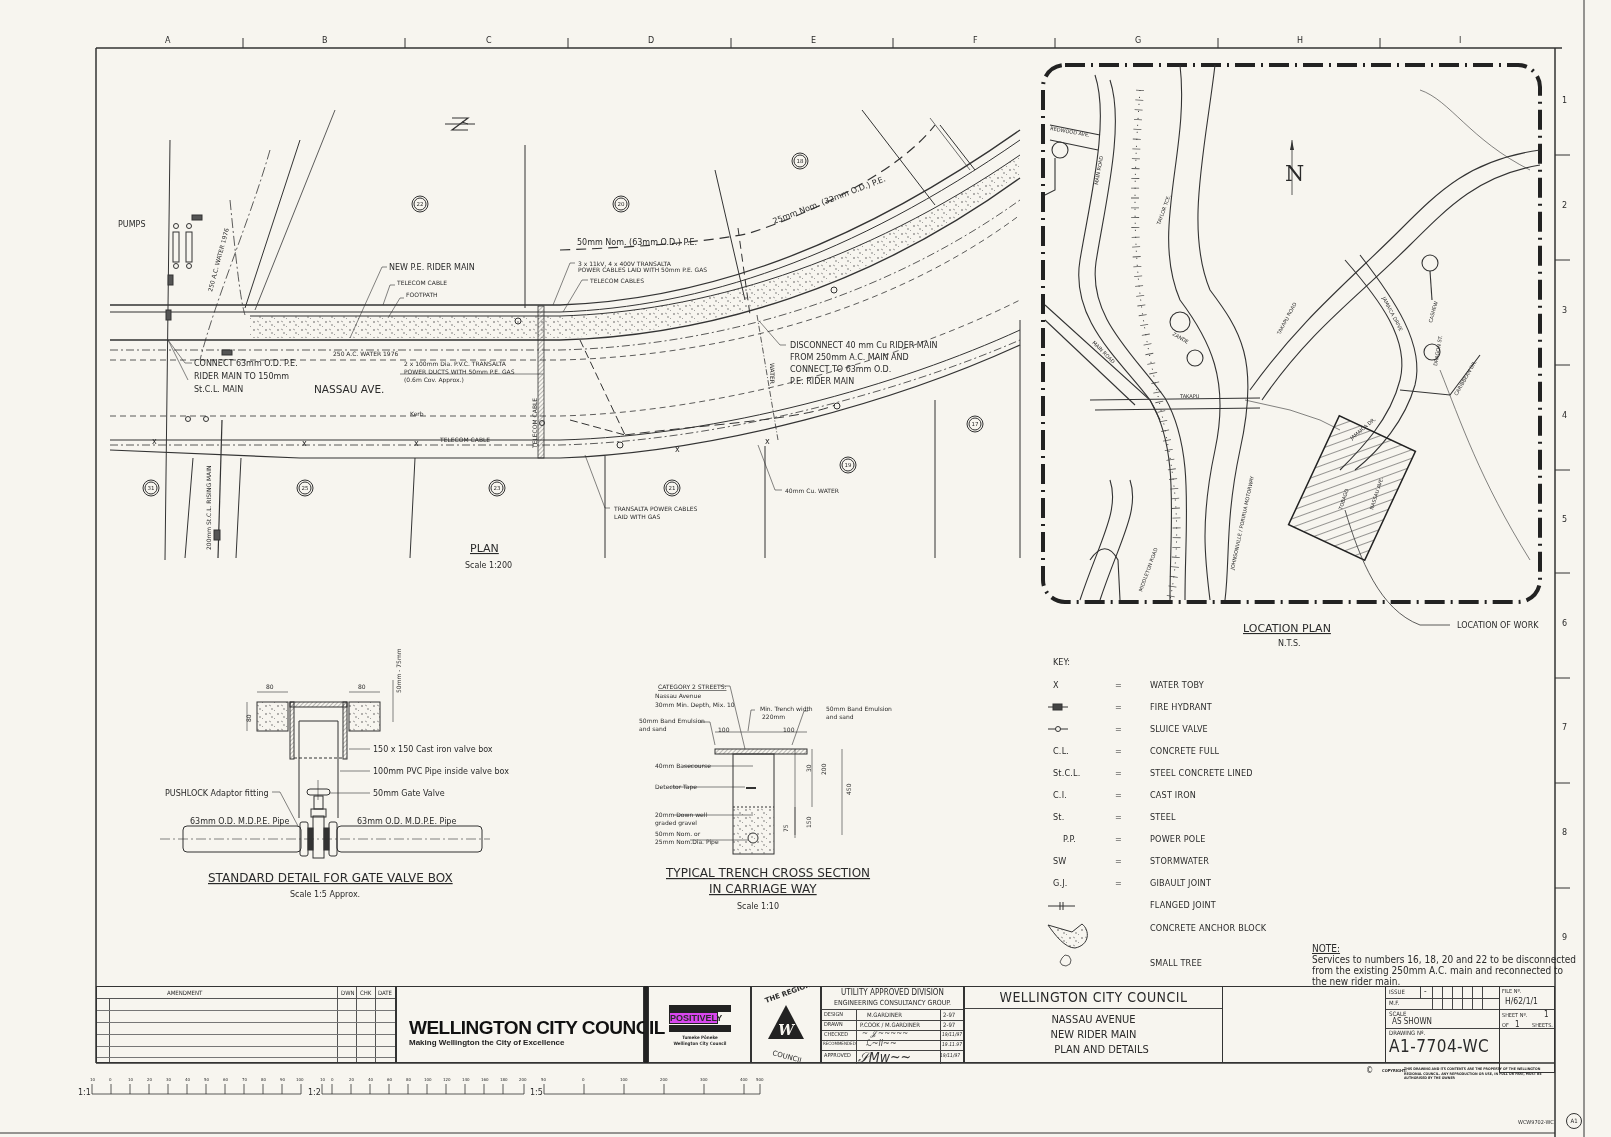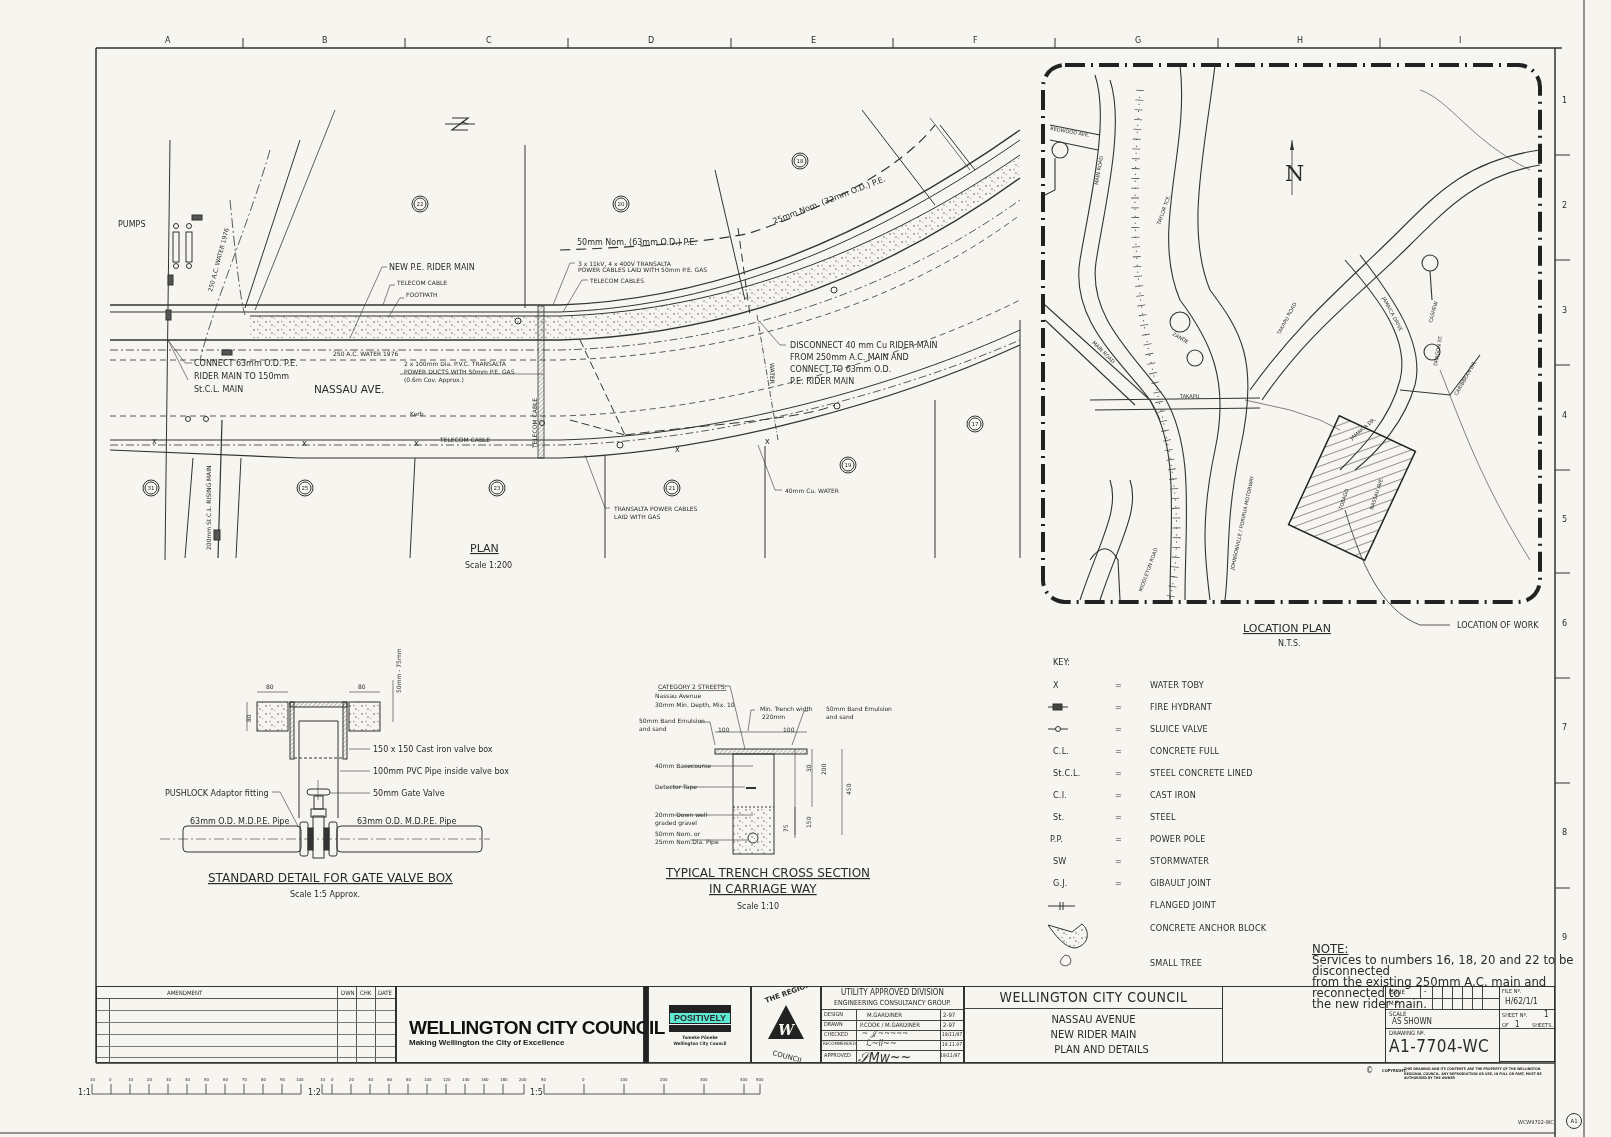--- a/index.html
+++ b/index.html
@@ -482,21 +482,21 @@
       <span class="sym" style="left:3px">C.I.</span>
       <span class="eq">=</span>
       <span class="desc">CAST IRON</span>
     </div>
   <div class="key-row" style="top:812px">
       <span class="sym" style="left:3px">St.</span>
       <span class="eq">=</span>
       <span class="desc">STEEL</span>
     </div>
   <div class="key-row" style="top:834px">
-      <span class="sym" style="left:0">P.P.</span>
+      <span class="sym" style="left:13px">P.P.</span>
       <span class="eq">=</span>
       <span class="desc">POWER POLE</span>
     </div>
   <div class="key-row" style="top:856px">
       <span class="sym" style="left:3px">SW</span>
       <span class="eq">=</span>
       <span class="desc">STORMWATER</span>
     </div>
   <div class="key-row" style="top:878px">
       <span class="sym" style="left:3px">G.J.</span>
@@ -507,21 +507,21 @@
       <span class="desc">FLANGED JOINT</span>
     </div>
   <div class="key-row" style="top:923px">
       <span class="desc">CONCRETE ANCHOR BLOCK</span>
     </div>
   <div class="key-row" style="top:958px">
       <span class="desc">SMALL TREE</span>
     </div>
 </div>
 
-<div class="abs" style="left:1312px;top:943px;font-size:13px;line-height:11px;">
+<div class="abs" style="left:1312px;top:943px;font-size:10px;line-height:11px;">
   <div style="text-decoration:underline">NOTE:</div>
   <div>Services to numbers 16, 18, 20 and 22 to be disconnected</div>
   <div>from the existing 250mm A.C. main and reconnected to</div>
   <div>the new rider main.</div>
 </div>
 
 <div>
 
   <div class="tb-cell" style="left:96px;top:986px;width:300px;height:77px;border-width:1.5px;">
     <div class="tb-txt" style="left:70px;top:2px;font-size:6px;">AMENDMENT</div>
@@ -540,21 +540,21 @@
     <div class="abs" style="left:0;top:70px;width:298px;height:1px;background:#777"></div>
   </div>
 
   <div class="tb-cell" style="left:396px;top:986px;width:248px;height:77px;border-width:1.5px;">
     <div class="tb-txt" style="left:12px;top:30px;font-family:'Liberation Sans',sans-serif;font-weight:bold;font-size:19px;letter-spacing:-0.5px;color:#111;">WELLINGTON CITY COUNCIL</div>
     <div class="tb-txt" style="left:12px;top:51px;font-family:'Liberation Sans',sans-serif;font-weight:bold;font-size:8px;color:#222;">Making Wellington the City of Excellence</div>
   </div>
   <div class="abs" style="left:644px;top:986px;width:4px;height:77px;background:#222"></div>
   <div class="tb-cell" style="left:648px;top:986px;width:103px;height:77px;border-width:1.5px;">
     <div class="abs" style="left:20px;top:18px;width:62px;height:7px;background:#222"></div>
-    <div class="tb-txt" style="left:20px;top:25px;width:62px;text-align:center;font-family:'Liberation Sans',sans-serif;font-weight:bold;font-size:9px;border:1px solid #222;background:#5eead4;">POSITIVELY</div>
+    <div class="tb-txt" style="left:20px;top:25px;width:49px;text-align:center;font-family:'Liberation Sans',sans-serif;font-weight:bold;font-size:9px;border:1px solid #222;background:#d946ef;">POSITIVELY</div>
     <div class="abs" style="left:20px;top:38px;width:62px;height:7px;background:#222"></div>
     <div class="tb-txt" style="left:20px;top:48px;width:62px;text-align:center;font-size:4.5px;font-weight:bold;">Tumeke Pōneke</div>
     <div class="tb-txt" style="left:20px;top:54px;width:62px;text-align:center;font-size:4.5px;font-weight:bold;">Wellington City Council</div>
   </div>
   <div class="tb-cell" style="left:751px;top:986px;width:70px;height:77px;border-width:1.5px;">
     <svg width="68" height="75" viewBox="0 0 68 75">
       <path d="M34 18 L52 52 L16 52 Z" fill="#222"></path>
       <text x="34" y="48" text-anchor="middle" style="font-family:'DejaVu Serif',serif;font-style:italic;font-weight:bold;font-size:14px;fill:#f7f5ef">W</text>
       <text x="14" y="16" style="font-size:7px;font-weight:bold" transform="rotate(-20 14 16)">THE REGIONAL</text>
       <text x="20" y="68" style="font-size:7px" transform="rotate(15 20 68)">COUNCIL</text>
@@ -618,21 +618,21 @@
     <div class="abs" style="left:96px;top:0;width:1px;height:22px;background:#444"></div>
     <div class="abs" style="left:0;top:11px;width:113px;height:1px;background:#444"></div>
     <div class="tb-txt" style="left:3px;top:12px;font-size:6px;">M.F.</div>
     <div class="abs" style="left:0;top:22px;width:113px;height:1px;background:#444"></div>
     <div class="tb-txt" style="left:3px;top:23px;font-size:6px;">SCALE</div>
     <div class="tb-txt" style="left:6px;top:30px;font-size:8px;">AS SHOWN</div>
     <div class="abs" style="left:0;top:41px;width:113px;height:1px;background:#444"></div>
     <div class="tb-txt" style="left:3px;top:42px;font-size:6px;">DRAWING Nº.</div>
     <div class="tb-txt" style="left:3px;top:49px;font-size:17px;letter-spacing:0.5px;">A1-7704-WC</div>
   </div>
-  <div class="tb-cell" style="left:1499px;top:986px;width:56px;height:76px;border-width:1.5px;">
+  <div class="tb-cell" style="left:1499px;top:986px;width:56px;height:87px;border-width:1.5px;">
     <div class="tb-txt" style="left:2px;top:1px;font-size:5.5px;">FILE Nº.</div>
     <div class="tb-txt" style="left:5px;top:9px;font-size:8.5px;">H/62/1/1</div>
     <div class="abs" style="left:0;top:22px;width:54px;height:1px;background:#444"></div>
     <div class="tb-txt" style="left:2px;top:25px;font-size:5.5px;">SHEET Nº.</div>
     <div class="tb-txt" style="left:44px;top:23px;font-size:8px;">1</div>
     <div class="tb-txt" style="left:2px;top:35px;font-size:5.5px;">OF</div>
     <div class="tb-txt" style="left:15px;top:33px;font-size:8px;">1</div>
     <div class="tb-txt" style="left:32px;top:35px;font-size:5.5px;">SHEETS.</div>
     <div class="abs" style="left:0;top:41px;width:54px;height:1px;background:#444"></div>
   </div>

